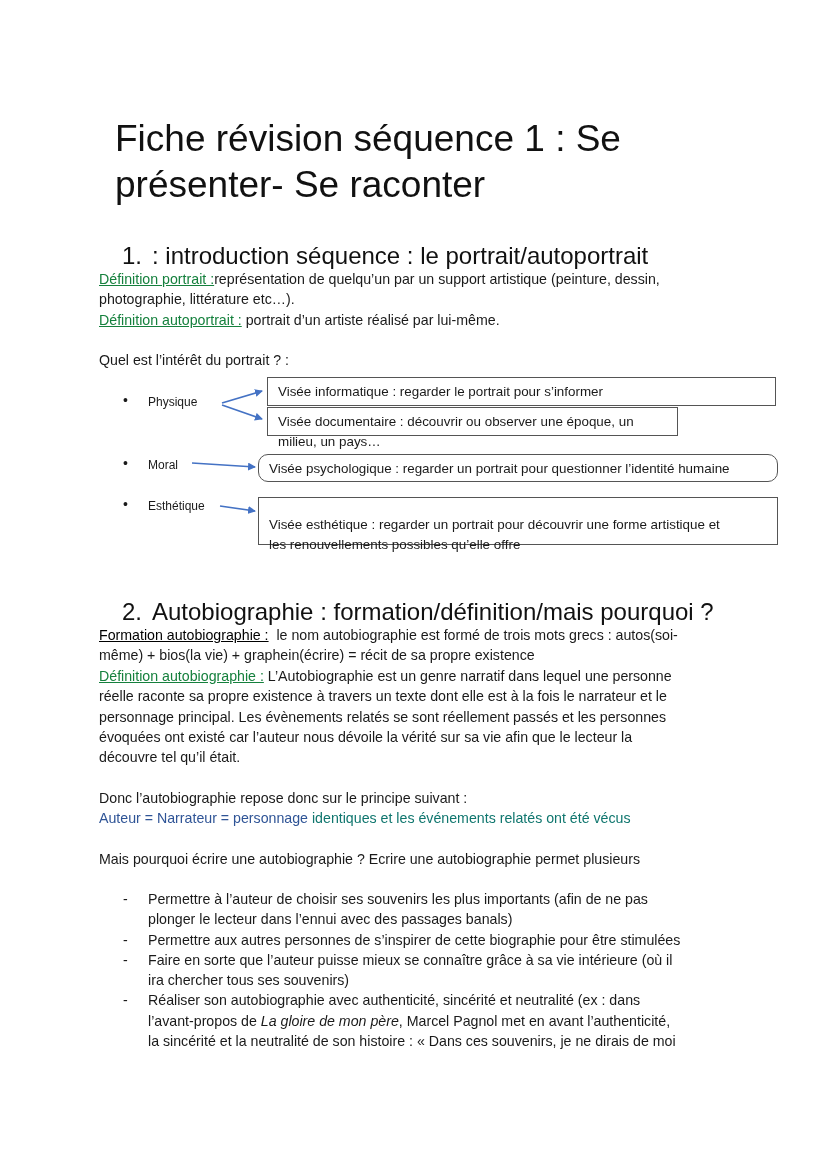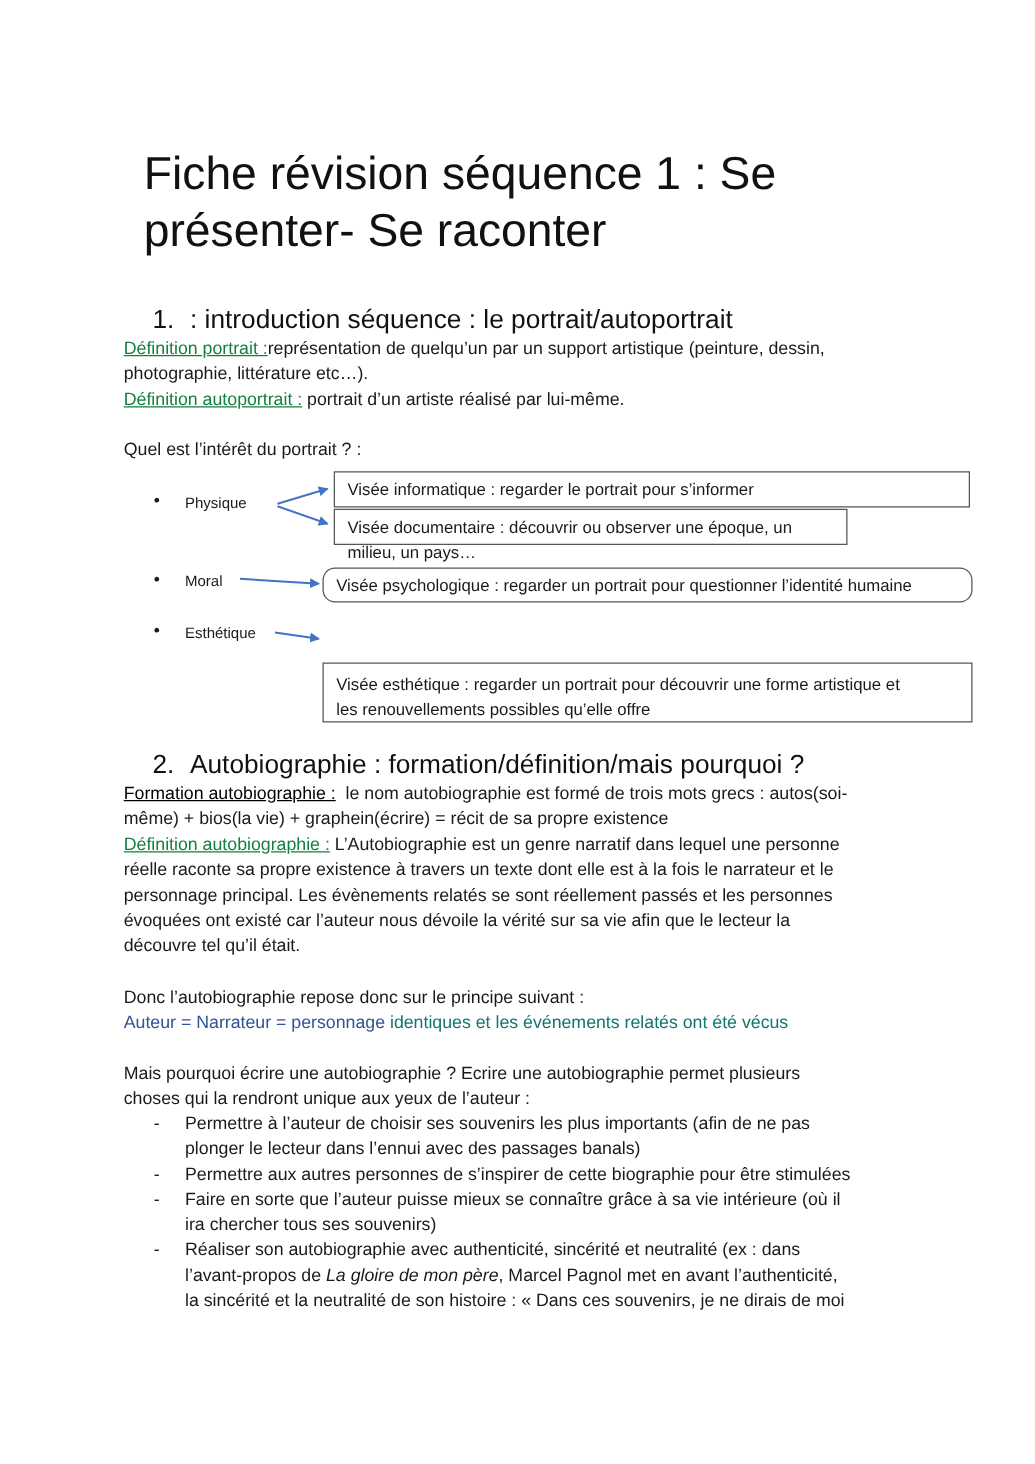--- a/index.html
+++ b/index.html
@@ -1,21 +1,21 @@
 <!DOCTYPE html>
 <html><head>
 <meta charset="utf-8">
 <style>
   html, body { margin: 0; padding: 0; background: #ffffff; }
   body { width: 828px; height: 1171px; position: relative; overflow: hidden;
          font-family: "Liberation Sans", sans-serif; color: #1a1a1a; }
   .page { position: absolute; left: 0; top: 0; width: 828px; height: 1171px; }
   .title { position: absolute; left: 99px; top: 100px; width: 560px;
            font-size: 37px; line-height: 46px; font-weight: normal; margin: 16px; color: #111; }
-  .h2 { position: absolute; left: 122px; font-size: 21px; line-height: 26px; margin: 0; font-weight: normal; color: #111; }
+  .h2 { position: absolute; left: 122px; font-size: 24px; line-height: 26px; margin: 0; font-weight: normal; color: #111; }
   .h2 .num { display: inline-block; width: 30px; }
   .txt { position: absolute; left: 99px; width: 640px; font-size: 14.2px; line-height: 20.3px; margin: 0; }
   .lnk-green { color: #15803d; text-decoration: underline; }
   .lnk-blue { color: #000000; text-decoration: underline; }
   .blue { color: #2f5496; }
   .red { color: #0f766e; }
   .bullet { position: absolute; font-size: 12px; line-height: 20px; }
   .dot { position: absolute; left: 123px; font-size: 14px; }
   .box { position: absolute; border: 1.3px solid #555; background: #fff;
          font-size: 13.4px; line-height: 19.5px; padding: 4px 10px; box-sizing: border-box; color: #1a1a1a; }
@@ -61,21 +61,21 @@
 
   <div class="box" style="left:267px; top:377px; width:509px; height:29px;">
     <span>Visée informatique : regarder le portrait pour s’informer</span>
   </div>
   <div class="box" style="left:267px; top:407px; width:411px; height:29px;">
     <span>Visée documentaire : découvrir ou observer une époque, un milieu, un pays…</span>
   </div>
   <div class="box" style="left:258px; top:454px; width:520px; height:28px;border-radius:10px;">
     <span>Visée psychologique : regarder un portrait pour questionner l’identité humaine</span>
   </div>
-  <div class="box" style="left:258px; top:497px; width:520px; height:48px; padding-top:7px;margin-top:33px;">
+  <div class="box" style="left:258px; top:497px; width:520px; height:48px; padding-top:17px;">
     <span>Visée esthétique : regarder un portrait pour découvrir une forme artistique et</span><br>
     <span>les renouvellements possibles qu’elle offre</span>
   </div>
 
   <svg class="arrows">
     <defs>
       <marker id="ah" markerWidth="8" markerHeight="8" refX="7" refY="4" orient="auto" markerUnits="userSpaceOnUse">
         <path d="M0,0 L8,4 L0,8 z" fill="#4472c4"></path>
       </marker>
     </defs>
@@ -104,21 +104,20 @@
     <span>découvre tel qu’il était.</span>
   </p>
 
   <p class="txt" style="top:788px;">
     <span>Donc l’autobiographie repose donc sur le principe suivant :</span><br>
     <span class="blue">Auteur = Narrateur = personnage</span><span class="red"> identiques et les événements relatés ont été vécus</span>
   </p>
 
   <p class="txt" style="top:849px;">
     <span>Mais pourquoi écrire une autobiographie ? Ecrire une autobiographie permet plusieurs</span><br>
-    <span>choses qui la rendront unique aux yeux de l’auteur :</span>
   </p>
 
   <ul class="dash-list" style="top:889px;">
     <li>
       <span class="dash">-</span>
       <span>Permettre à l’auteur de choisir ses souvenirs les plus importants (afin de ne pas</span><br>
       <span>plonger le lecteur dans l’ennui avec des passages banals)</span>
     </li>
     <li>
       <span class="dash">-</span>

